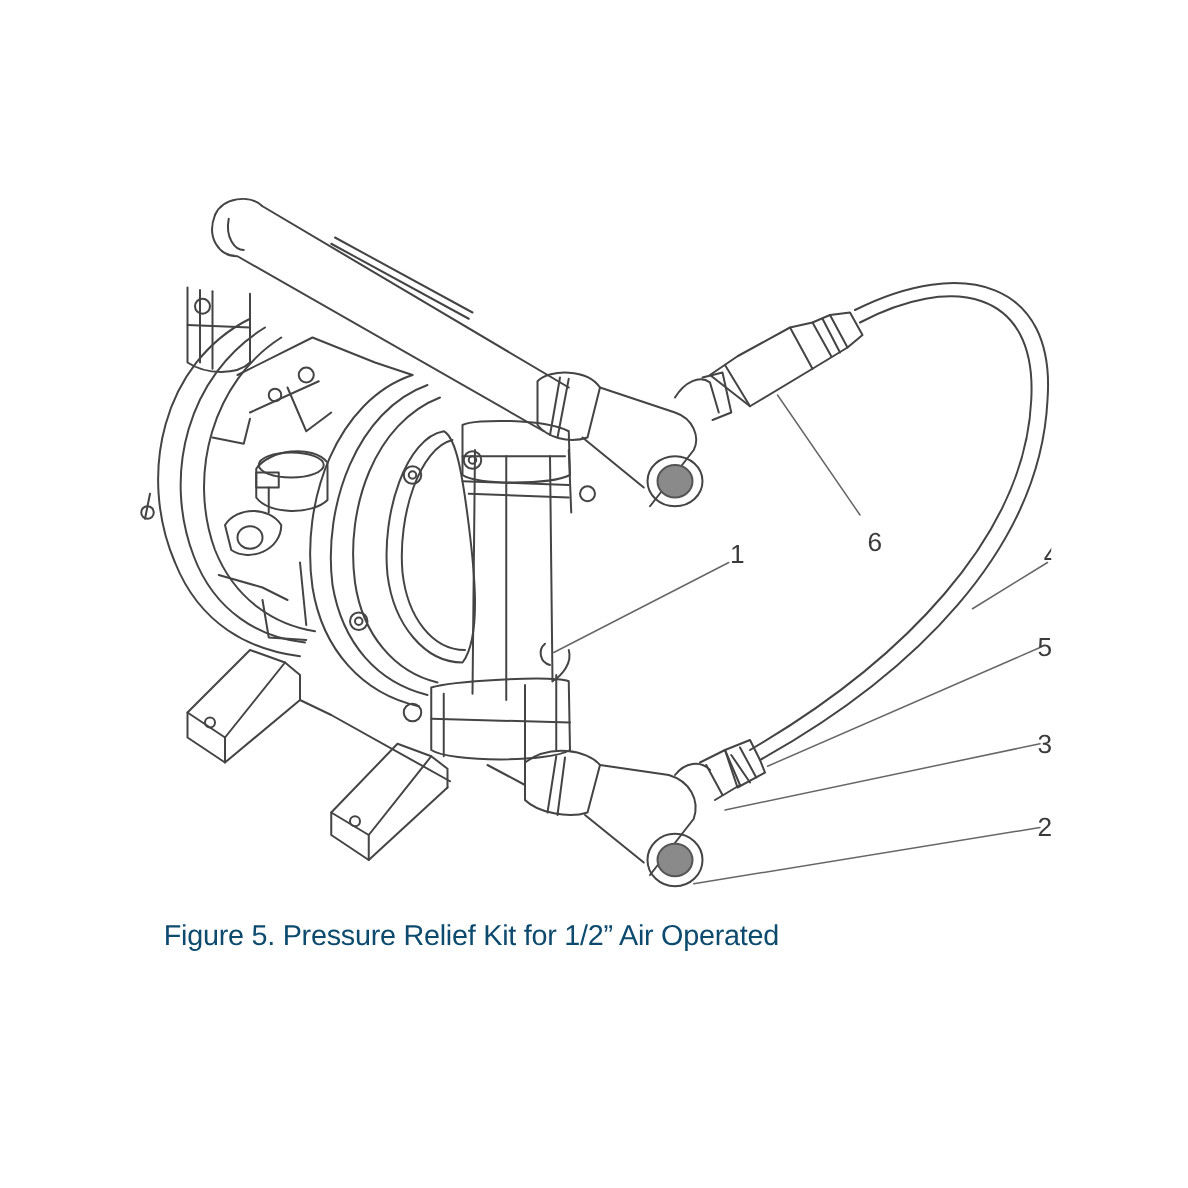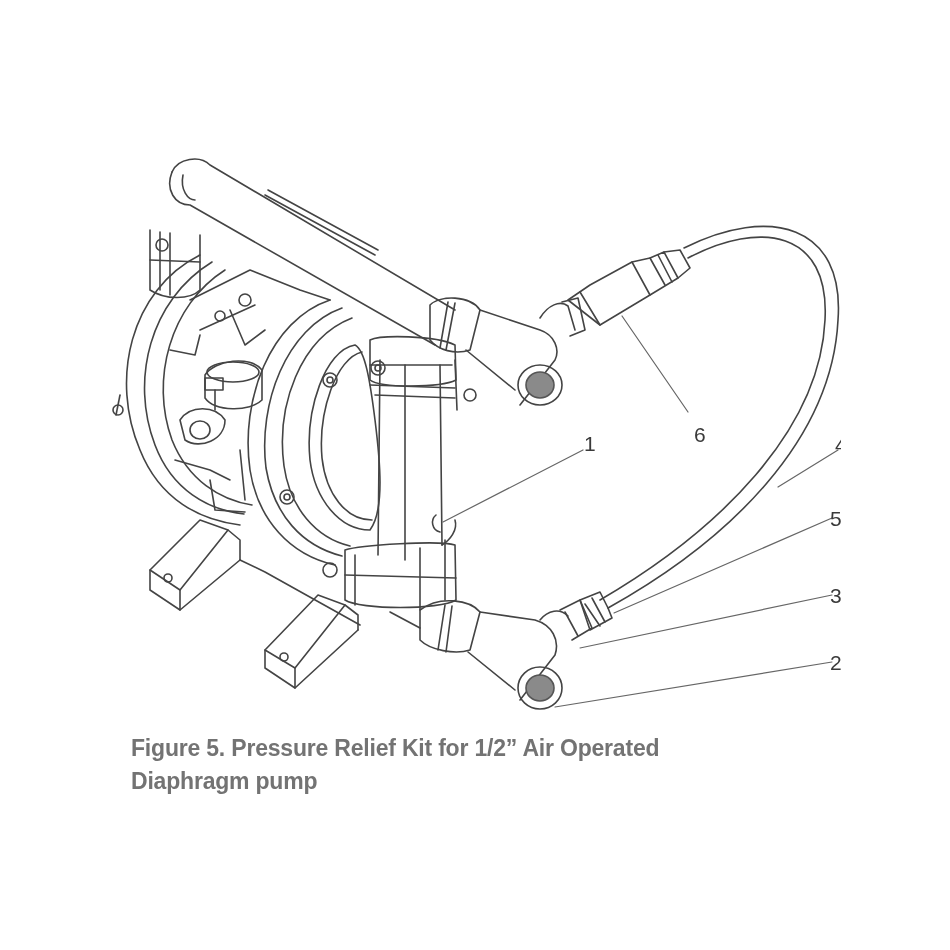--- a/index.html
+++ b/index.html
@@ -1,20 +1,20 @@
 <!DOCTYPE html>
 <html><head>
 <meta charset="utf-8">
 <style>
   html, body { margin: 0; padding: 0; background: #ffffff; }
   body { width: 950px; height: 950px; position: relative; overflow: hidden; font-family: "Liberation Sans", sans-serif; }
   .figure { position: absolute; left: 0; top: 0; width: 950px; height: 950px; }
   svg.drawing { position: absolute; left: 0; top: 0; }
   .callout { position: absolute; font-family: "Liberation Sans", sans-serif; font-size: 21px; color: #3a3a3a; line-height: 1; }
-  .caption { position: absolute; left: 131px; top: 732px; width: 660px; font-family: "Liberation Sans", sans-serif; font-weight: bold; font-size: 23px; line-height: 33px; color: #737373; letter-spacing: -0.2px; }
+  .caption { position: absolute; left: 131px; top: 732px; width: 660px; font-family: "Liberation Sans", sans-serif; font-weight: normal; font-size: 23px; line-height: 33px; color: #0c4a6e; letter-spacing: -0.2px; }
 </style>
 </head>
 <body>
 
 <div class="figure">
 
   <svg class="drawing" width="950" height="950" viewBox="0 0 950 950" fill="none" stroke="#444" stroke-width="1.6" stroke-linejoin="round" stroke-linecap="round">
 
     <g>
       <path d="M200 255 C130 290 110 380 140 450 C160 500 200 520 240 525"></path>
@@ -167,15 +167,14 @@
 
   <div class="callout" style="left:584px; top:433px;">1</div>
   <div class="callout" style="left:694px; top:424px;">6</div>
   <div class="callout" style="left:835px; top:434px; width:6px; overflow:hidden;">4</div>
   <div class="callout" style="left:830px; top:508px;">5</div>
   <div class="callout" style="left:830px; top:585px;">3</div>
   <div class="callout" style="left:830px; top:652px;">2</div>
 
   <div class="caption">
     <div>Figure 5. Pressure Relief Kit for 1/2” Air Operated</div>
-    <div>Diaphragm pump</div>
   </div>
 </div>
 
 </body></html>

